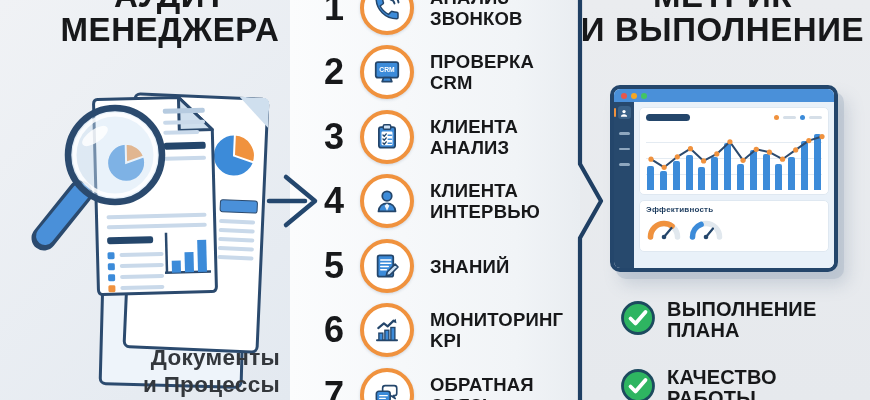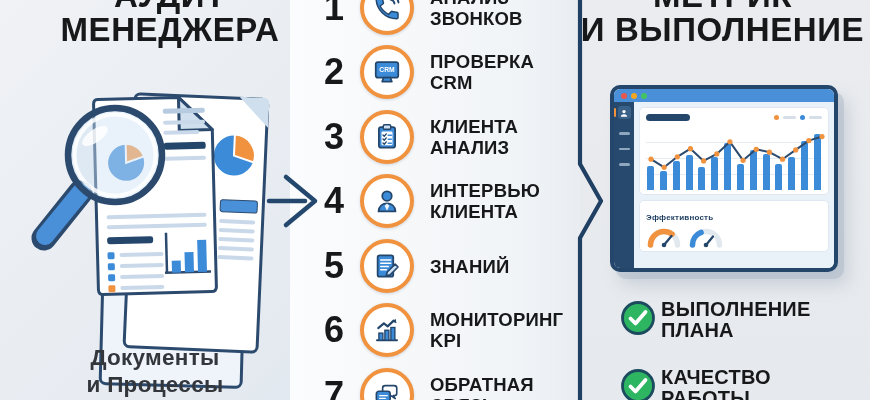--- a/index.html
+++ b/index.html
@@ -50,21 +50,21 @@
   .step{position:absolute;left:292px;width:286px;height:64px;display:flex;align-items:center;
     padding-left:22px;box-sizing:border-box;}
   .step-num{width:40px;text-align:center;font-size:36px;font-weight:800;color:#17181a;flex:0 0 auto;}
   .step-icon{flex:0 0 auto;width:46px;height:46px;margin-left:6px;background:#fff;
     border:4.5px solid #f0923e;border-radius:50%;display:flex;align-items:center;justify-content:center;
     box-shadow:0 1px 3px rgba(40,70,110,.18);}
   .step-label{margin-left:16px;font-size:18.5px;line-height:21px;font-weight:800;
     letter-spacing:.2px;color:#17181a;}
 
   
-  .caption{position:absolute;left:30px;top:344px;width:250px;text-align:center;
+  .caption{position:absolute;left:30px;top:344px;width:250px;text-align:right;
     font-size:22.5px;line-height:27px;font-weight:600;color:#33373c;letter-spacing:.3px;}
 
   
   .browser{position:absolute;left:610px;top:85px;width:228px;height:187px;background:#fff;
     border:4px solid #24466b;border-radius:10px;box-sizing:border-box;overflow:hidden;
     box-shadow:6px 7px 0 rgba(168,182,198,.45),10px 13px 16px rgba(110,130,155,.25);}
   .topbar{height:13px;background:#4a90d9;display:flex;align-items:center;padding-left:7px;gap:4px;}
   .tdot{width:6px;height:6px;border-radius:50%;}
   .bwrap{display:flex;height:calc(100% - 13px);}
   .bside{width:20px;background:#27496d;flex:0 0 auto;display:flex;flex-direction:column;align-items:center;padding-top:4px;}
@@ -80,28 +80,28 @@
   .ldot{width:5px;height:5px;border-radius:50%;}
   .ldash{width:13px;height:3.5px;background:#d6dfe8;border-radius:2px;}
   .plot{position:relative;height:64px;margin-top:4px;}
   .gline{position:absolute;left:0;right:0;height:1px;background:#e4ebf2;}
   .bars{position:absolute;left:0;right:0;top:0;bottom:0;display:flex;align-items:flex-end;
     justify-content:space-between;padding:0 1px;}
   .mini-bar{width:7px;background:#3c8bd9;border-radius:2px 2px 0 0;}
   .line-svg{position:absolute;left:0;top:0;}
   .cards-row{display:flex;gap:5px;margin-top:5px;}
   .mini-card{flex:1;background:#fff;border:1px solid #dfe8f1;border-radius:5px;padding:4px 6px;height:52px;box-sizing:border-box;}
-  .mc-title{font-size:8px;font-weight:700;color:#1d3c5e;letter-spacing:.2px;margin-top:8px;}
+  .mc-title{font-size:8px;font-weight:700;color:#1d3c5e;letter-spacing:.2px;}
   .gauges{display:flex;gap:6px;margin-top:4px;}
   .prog-row{display:flex;align-items:center;gap:4px;margin-top:6px;}
   .prog-track{flex:1;height:5.5px;background:#e2e8ee;border-radius:3px;overflow:hidden;}
   .prog-fill{height:100%;border-radius:3px;}
 
   
-  .result-row{position:absolute;left:620px;display:flex;gap:5px;align-items:flex-start;}
+  .result-row{position:absolute;left:620px;display:flex;gap:11px;align-items:flex-start;}
   .result-label{font-size:20px;line-height:21px;font-weight:800;color:#17181a;letter-spacing:.2px;margin-top:-1px;}
 </style>
 </head>
 <body>
 
 <div class="panel-left"></div>
 <div class="panel-mid"></div>
 <div class="panel-right"></div>
 
 <div class="big-title left">
@@ -238,22 +238,22 @@
 <div class="step" style="top:169px">
   <div class="step-num">4</div>
   <div class="step-icon">
     <svg width="30" height="30" viewBox="0 0 24 24">
       <circle cx="12" cy="8" r="3.8" fill="#3C8BD9" stroke="#24466b" stroke-width="1.4"></circle>
       <path d="M5.2 20.3c.4-4.1 3.2-6.4 6.8-6.4s6.4 2.3 6.8 6.4z" fill="#3C8BD9" stroke="#24466b" stroke-width="1.4" stroke-linejoin="round"></path>
       <path d="M12 13.9l1.9 1.9-1.9 3.9-1.9-3.9z" fill="#ffffff" opacity="0.9"></path>
     </svg>
   </div>
   <div class="step-label">
+    <div>КЛИЕНТА</div>
     <div>ИНТЕРВЬЮ</div>
-    <div>КЛИЕНТА</div>
   </div>
 </div>
 
 <div class="step" style="top:234px">
   <div class="step-num">5</div>
   <div class="step-icon">
     <svg width="30" height="30" viewBox="0 0 24 24">
       <rect x="4.5" y="3.5" width="12.5" height="17" rx="1.6" fill="#3C8BD9" stroke="#24466b" stroke-width="1.4"></rect>
       <line x1="7" y1="7.2" x2="15" y2="7.2" stroke="#ffffff" stroke-width="1.2" stroke-linecap="round"></line>
       <line x1="7" y1="9.8" x2="15" y2="9.8" stroke="#ffffff" stroke-width="1.2" stroke-linecap="round"></line>

